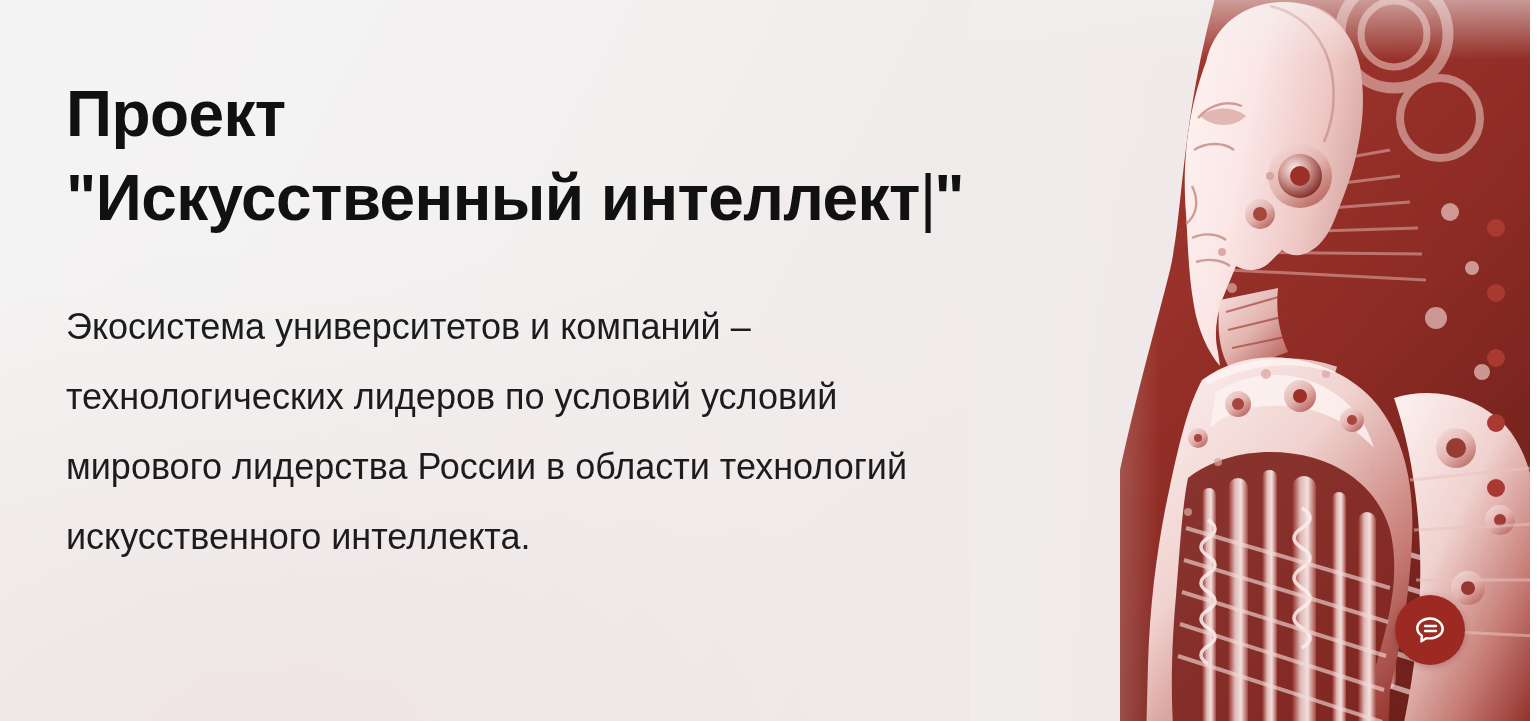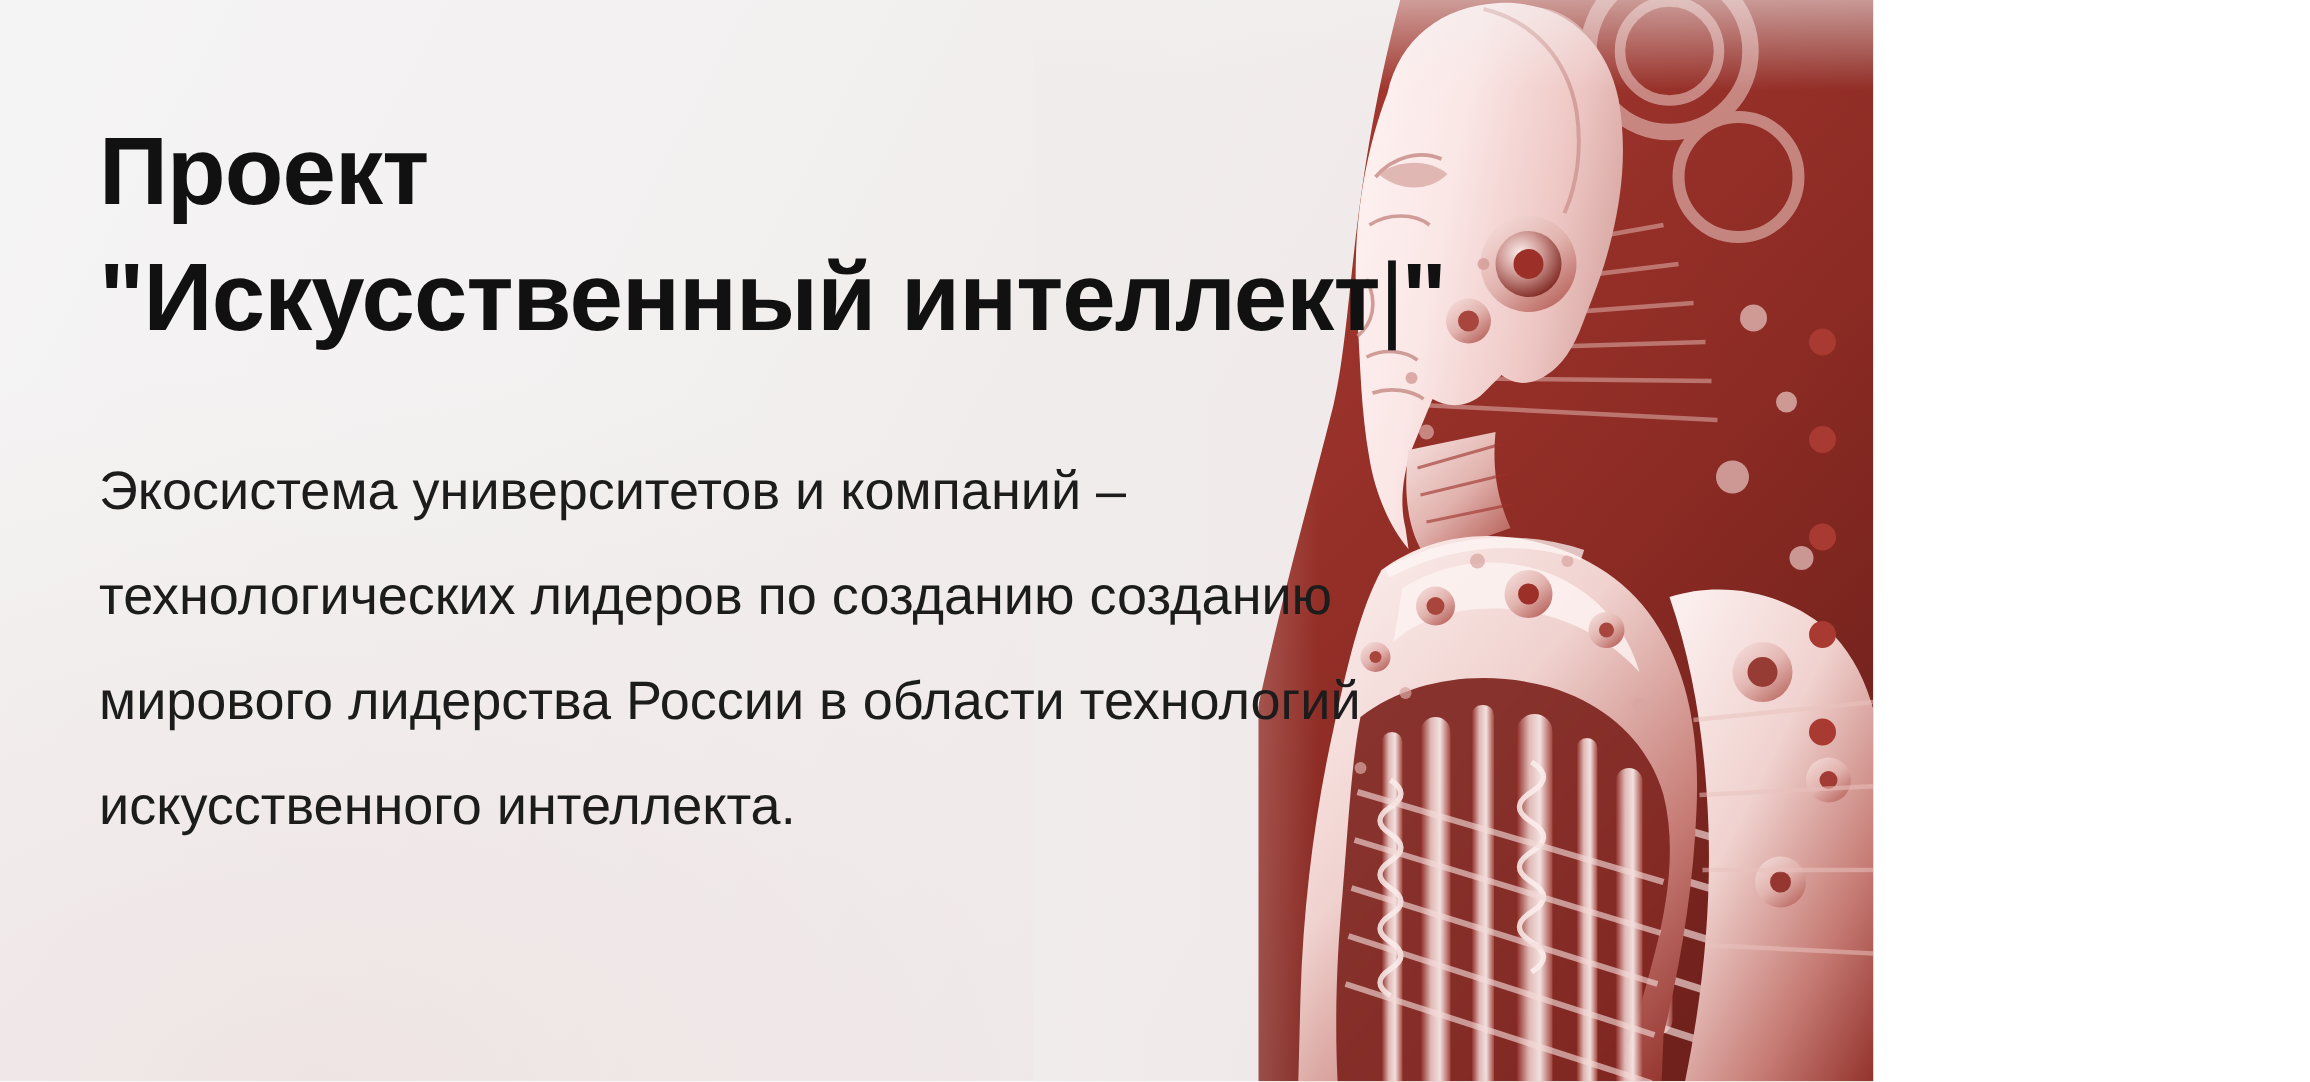--- a/index.html
+++ b/index.html
@@ -7,21 +7,21 @@
 
   html, body {
     width:1540px;
     height:721px;
     overflow:hidden;
     font-family:"Liberation Sans", sans-serif;
   }
 
   #hero {
     position:relative;
-    width:1249px;
+    width:1530px;
     height:721px;
     overflow:hidden;
     background:
       linear-gradient(118deg,
         #f5f4f4 0%,
         #f3f1f1 28%,
         #f1ecec 52%,
         #efe8e8 74%,
         #eee6e6 100%);
     text-decoration: underline;
@@ -390,21 +390,21 @@
     <div class="robot-fade"></div>
     <div class="robot-topfade"></div>
   </div>
 
   <div class="content">
     <h1 class="headline">
       <span>Проект</span><br>
       <span>"Искусственный интеллект</span><span class="cursor">|</span><span>"</span>
     </h1>
 
-    <p class="lede">Экосистема университетов и компаний – технологических лидеров по созданию созданию мирового лидерства России в области технологий искусственного интеллекта.</p>
+    <p class="lede">Экосистема университетов и компаний – технологических лидеров по условий условий мирового лидерства России в области технологий искусственного интеллекта.</p>
   </div>
 
   <div class="dots">
     <span class="dot"></span>
     <span class="dot"></span>
     <span class="dot"></span>
     <span class="dot"></span>
     <span class="dot"></span>
   </div>
 

